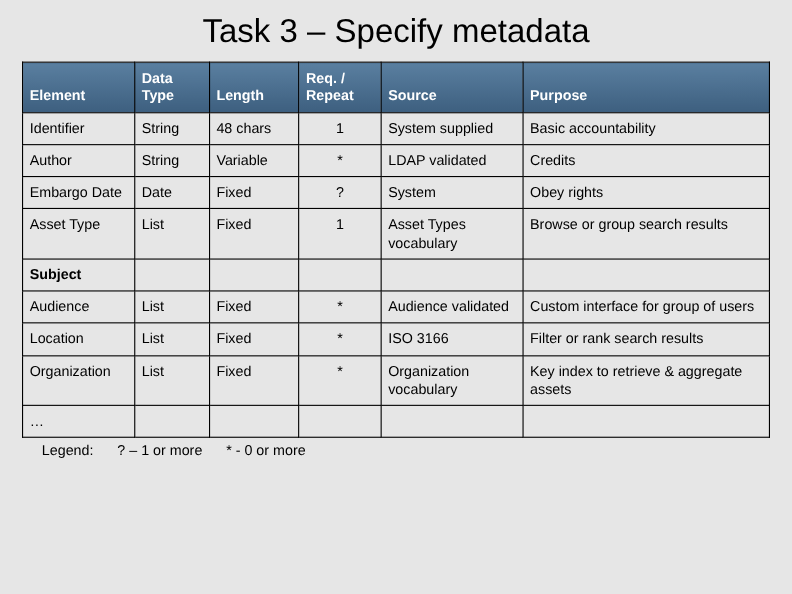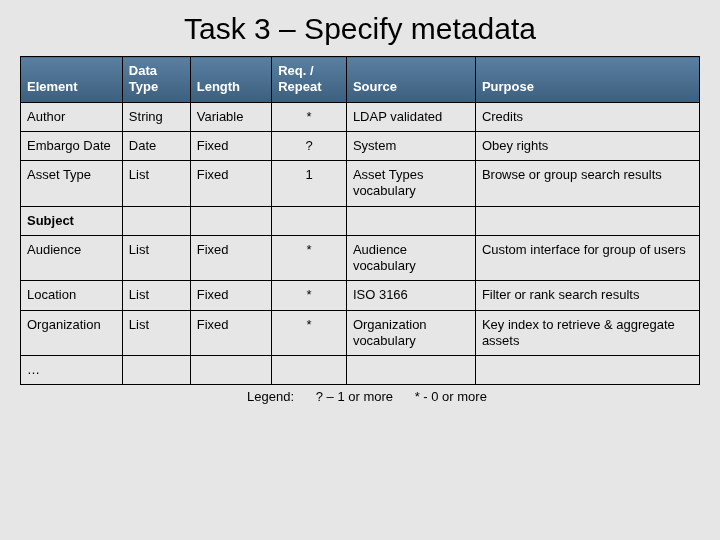--- a/index.html
+++ b/index.html
@@ -53,21 +53,21 @@
   col.c5 { width: 33%; }
   td.center { text-align: center; }
   tr.section td.section-cell {
     font-weight: bold;
   }
   tr.section td.blank {
     background: #e6e6e6;
   }
   .legend {
     font-size: 13px;
-    text-align: center;
+    text-align: left;
     margin-top: 4px;
     padding-right: 4px;
   }
   .legend span { margin-left: 18px; }
 </style>
 </head>
 <body>
 
 <div class="slide">
   <div class="title">Task 3 – Specify metadata</div>
@@ -85,20 +85,28 @@
       <tr>
         <th>Element</th>
         <th>Data Type</th>
         <th>Length</th>
         <th>Req. / Repeat</th>
         <th>Source</th>
         <th>Purpose</th>
       </tr>
     </thead>
     <tbody>
+      <tr>
+        <td>Identifier</td>
+        <td>String</td>
+        <td>48 chars</td>
+        <td class="center">1</td>
+        <td>System supplied</td>
+        <td>Basic accountability</td>
+      </tr>
       <tr>
         <td>Author</td>
         <td>String</td>
         <td>Variable</td>
         <td class="center">*</td>
         <td>LDAP validated</td>
         <td>Credits</td>
       </tr>
       <tr>
         <td>Embargo Date</td>
@@ -124,21 +132,21 @@
         <td class="blank"></td>
         <td class="blank"></td>
         <td class="blank"></td>
       </tr>
 
       <tr>
         <td>Audience</td>
         <td>List</td>
         <td>Fixed</td>
         <td class="center">*</td>
-        <td>Audience vocabulary</td>
+        <td>Audience validated</td>
         <td>Custom interface for group of users</td>
       </tr>
       <tr>
         <td>Location</td>
         <td>List</td>
         <td>Fixed</td>
         <td class="center">*</td>
         <td>ISO 3166</td>
         <td>Filter or rank search results</td>
       </tr>

